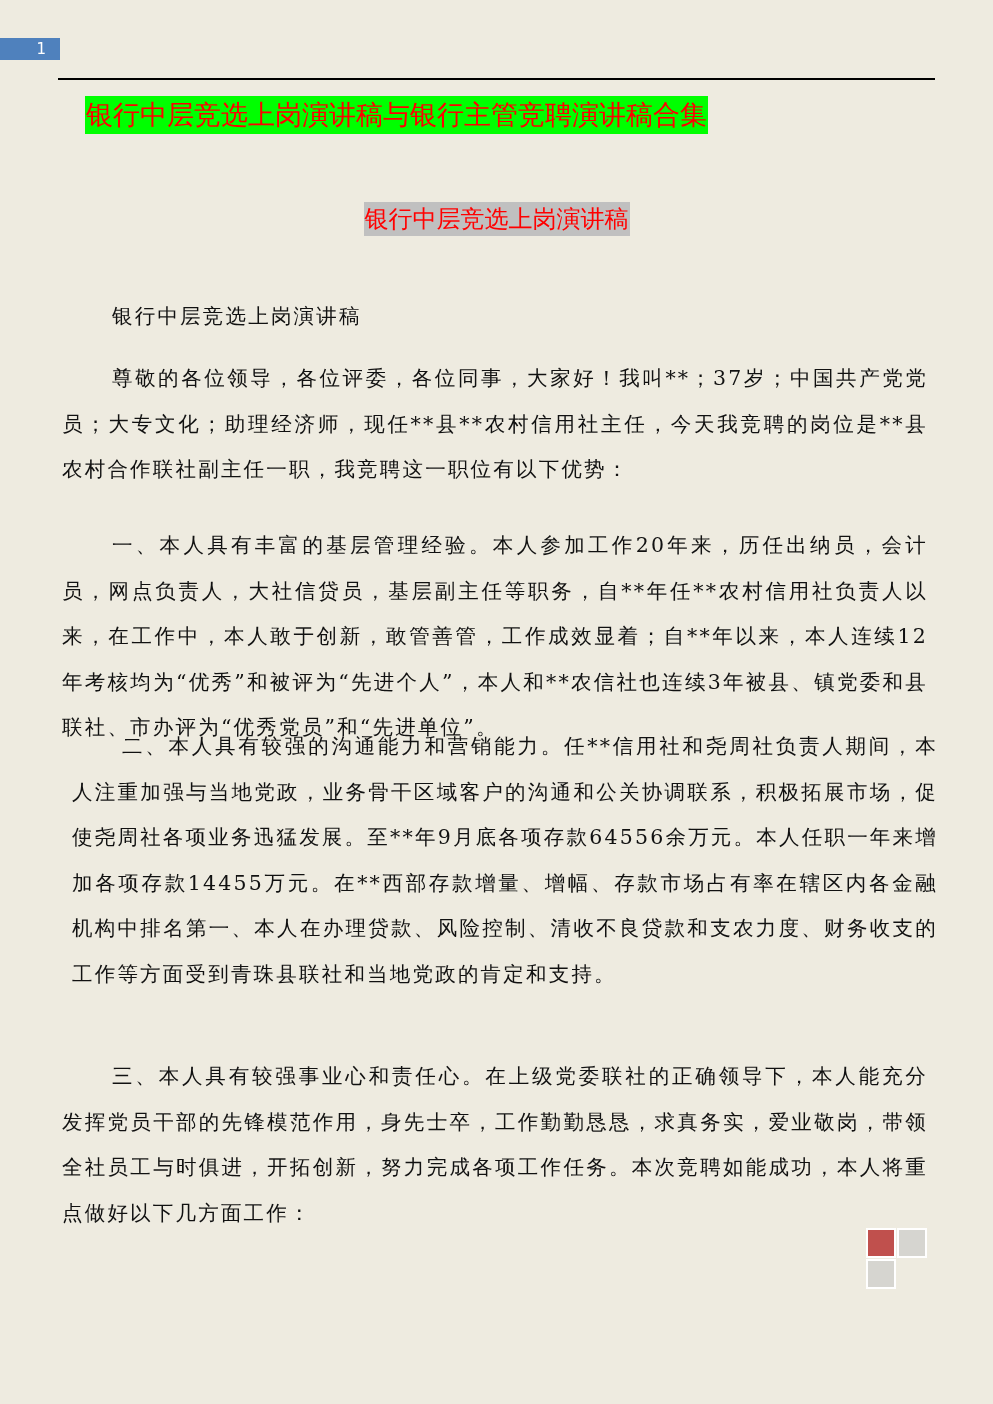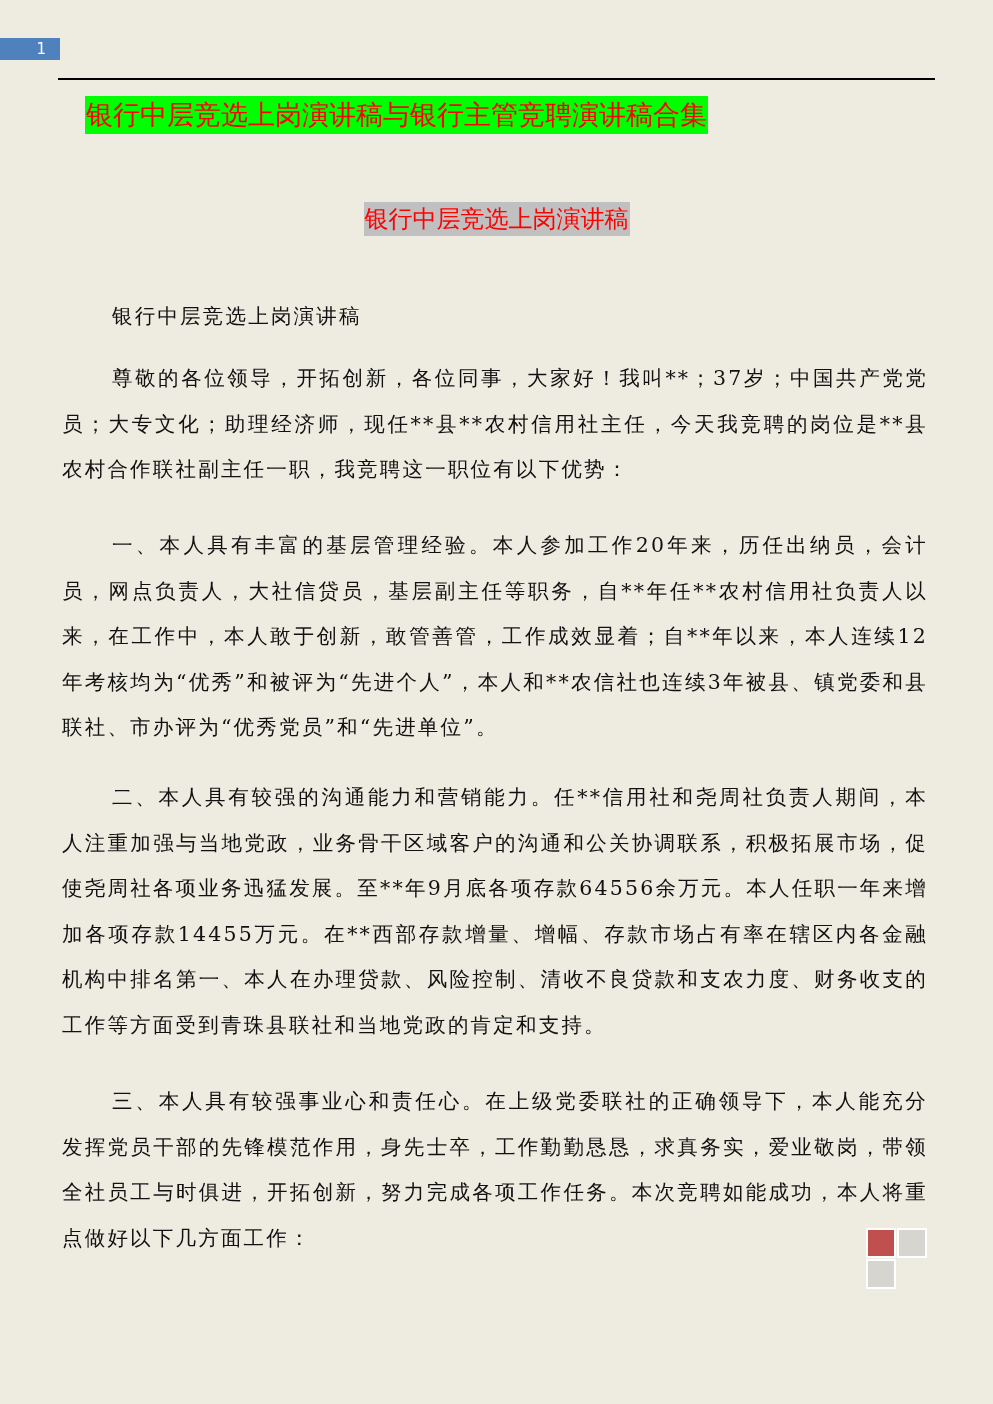--- a/index.html
+++ b/index.html
@@ -82,22 +82,22 @@
     text-justify: inter-character;
     color: #111;
   }
   .body-text p {
     margin: 0;
     text-indent: 50px;
   }
   .doc-heading-line { top: 294px; }
   .para1 { top: 356px; }
   .para2 { top: 523px; }
-  .para3 { top: 775px; }
-  .para4 { top: 1080px; font-family: Liberation Mono, monospace; }
+  .para3 { top: 724px; margin-left: 10px; }
+  .para4 { top: 1054px; }
 
   .corner-deco {
     position: absolute;
     left: 866px;
     top: 1228px;
     width: 67px;
     height: 65px;
   }
   .corner-deco .sq {
     position: absolute;
@@ -125,21 +125,21 @@
 
 <div class="sub-title-wrap">
   <span class="sub-title">银行中层竞选上岗演讲稿</span>
 </div>
 
 <div class="body-text doc-heading-line">
   <p>银行中层竞选上岗演讲稿</p>
 </div>
 
 <div class="body-text para1">
-  <p>尊敬的各位领导，开拓创新，各位同事，大家好！我叫**；37岁；中国共产党党员；大专文化；助理经济师，现任**县**农村信用社主任，今天我竞聘的岗位是**县农村合作联社副主任一职，我竞聘这一职位有以下优势：</p>
+  <p>尊敬的各位领导，各位评委，各位同事，大家好！我叫**；37岁；中国共产党党员；大专文化；助理经济师，现任**县**农村信用社主任，今天我竞聘的岗位是**县农村合作联社副主任一职，我竞聘这一职位有以下优势：</p>
 </div>
 
 <div class="body-text para2">
   <p>一、本人具有丰富的基层管理经验。本人参加工作20年来，历任出纳员，会计员，网点负责人，大社信贷员，基层副主任等职务，自**年任**农村信用社负责人以来，在工作中，本人敢于创新，敢管善管，工作成效显着；自**年以来，本人连续12年考核均为“优秀”和被评为“先进个人”，本人和**农信社也连续3年被县、镇党委和县联社、市办评为“优秀党员”和“先进单位”。</p>
 </div>
 
 <div class="body-text para3">
   <p>二、本人具有较强的沟通能力和营销能力。任**信用社和尧周社负责人期间，本人注重加强与当地党政，业务骨干区域客户的沟通和公关协调联系，积极拓展市场，促使尧周社各项业务迅猛发展。至**年9月底各项存款64556余万元。本人任职一年来增加各项存款14455万元。在**西部存款增量、增幅、存款市场占有率在辖区内各金融机构中排名第一、本人在办理贷款、风险控制、清收不良贷款和支农力度、财务收支的工作等方面受到青珠县联社和当地党政的肯定和支持。</p>
 </div>
 

